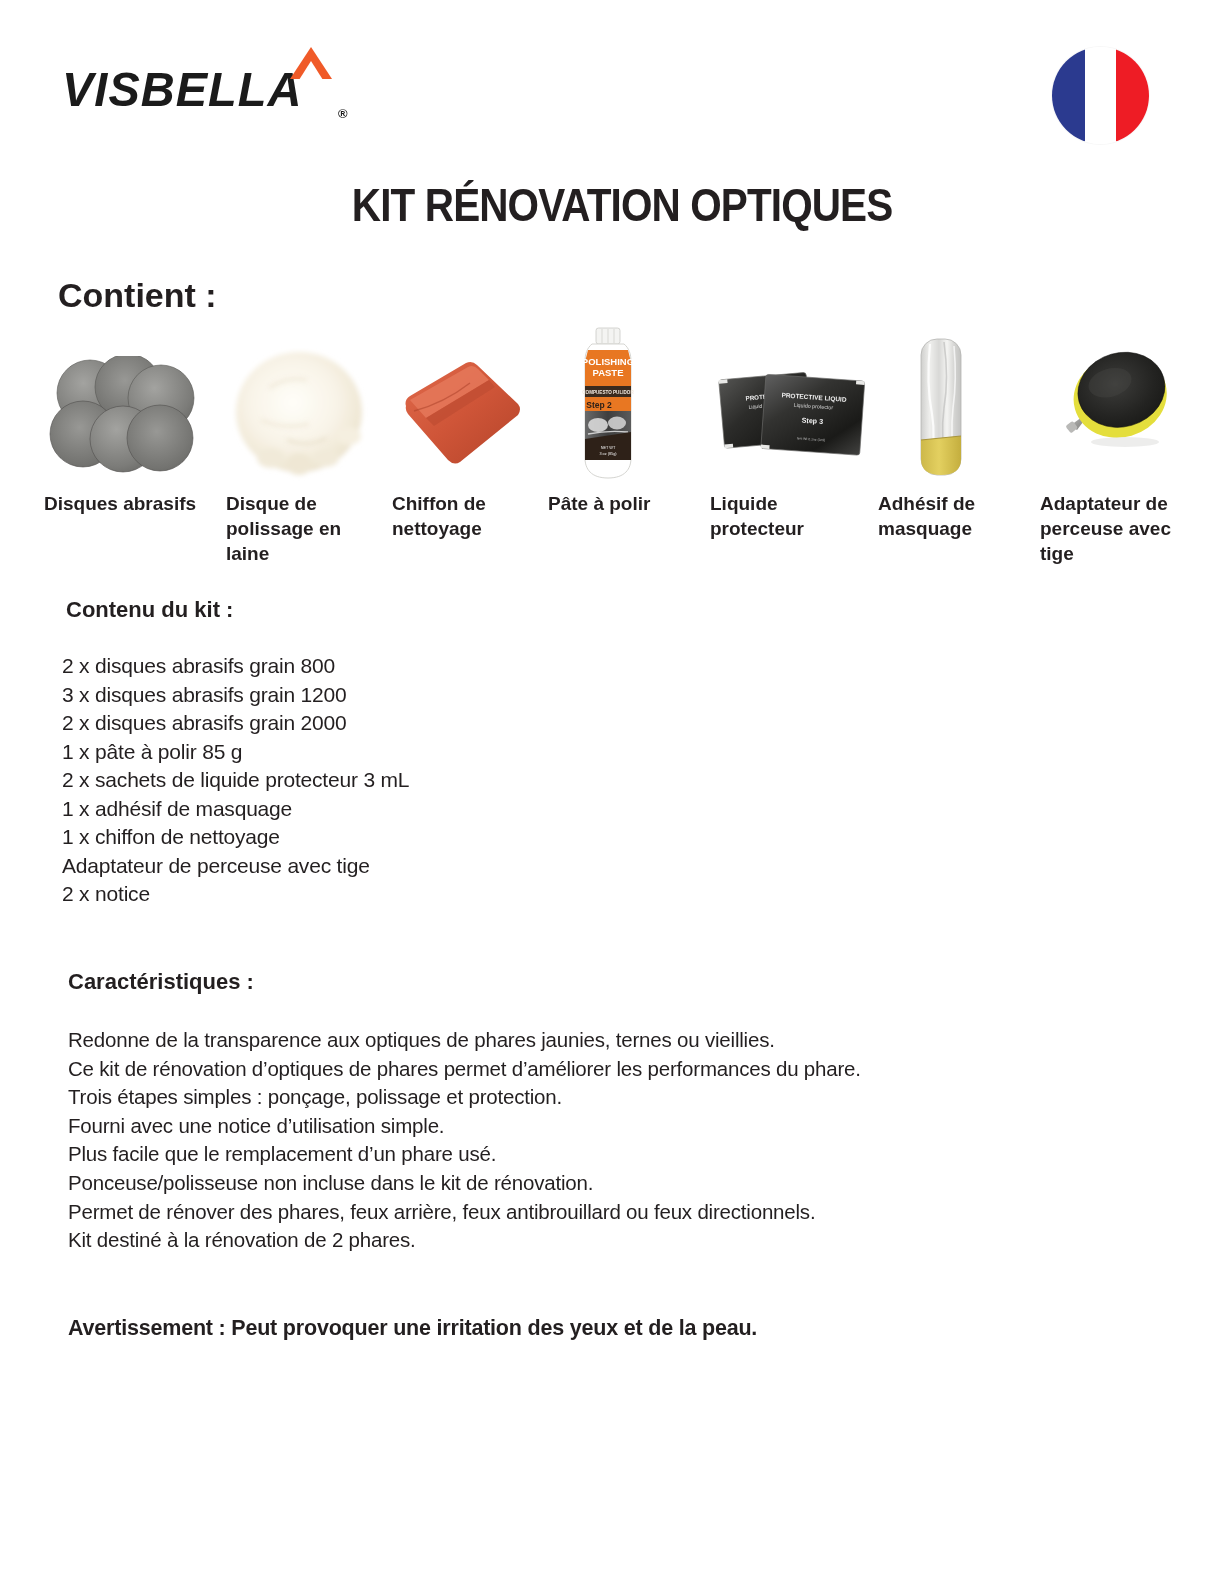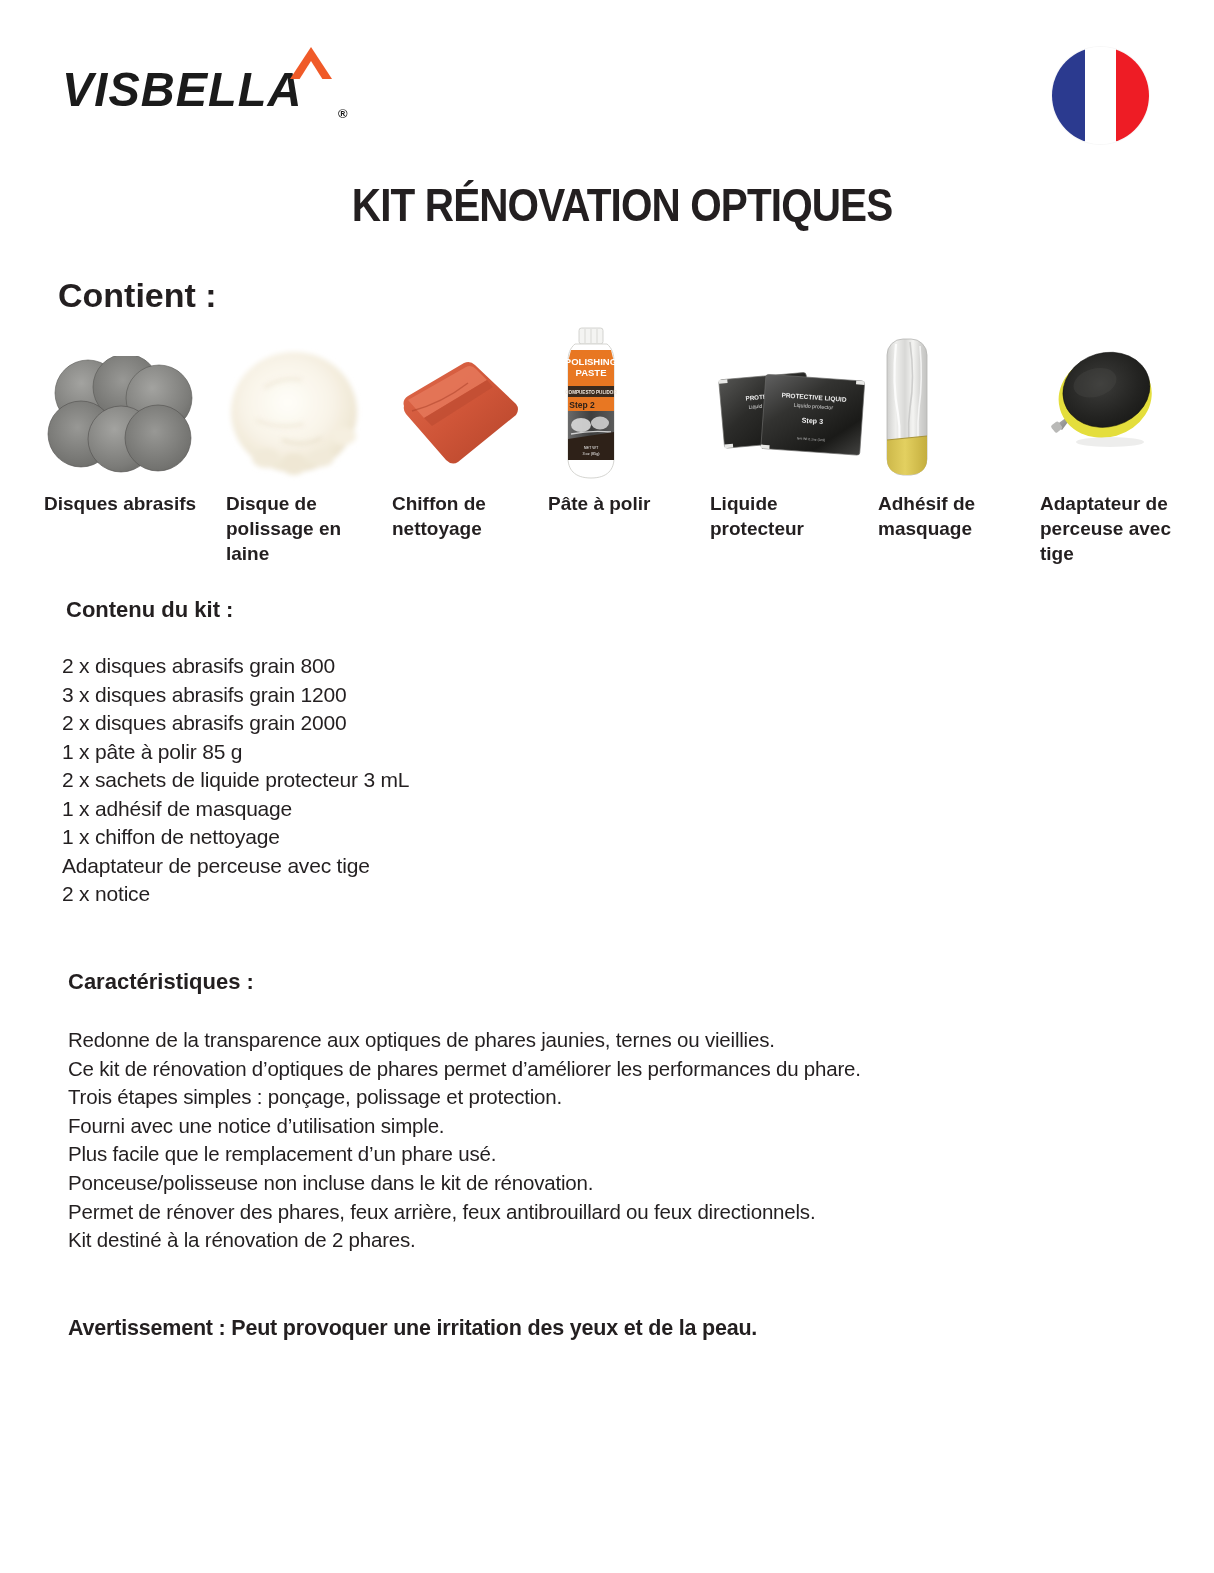--- a/index.html
+++ b/index.html
@@ -32,21 +32,21 @@
 
   
   .title-wrap { position:absolute; left:0; top:178px; width:1214px; text-align:center; }
   .page-title { display:inline-block; font-size:46px; font-weight:bold; letter-spacing:-1px;
     transform:scaleX(0.88); transform-origin:center; margin-left:30px; color:#231f20; }
 
   
   .contient-heading { position:absolute; left:58px; top:276px; font-size:34px; font-weight:bold;text-align:center; }
 
   .product-col { position:absolute; top:312px; }
-  .product-art { height:172px; display:flex; align-items:flex-end; }
+  .product-art { height:172px; display:flex; align-items:flex-end; justify-content:center; }
   .product-label { margin-top:7px; font-size:19px; font-weight:bold; line-height:25px; text-align:left; }
 
   .col-1 { left:44px;  width:155px; }
   .col-2 { left:226px; width:148px; }
   .col-3 { left:392px; width:138px; }
   .col-4 { left:548px; width:120px; }
   .col-5 { left:710px; width:160px; }
   .col-6 { left:878px; width:125px; }
   .col-7 { left:1040px; width:150px; }
 

